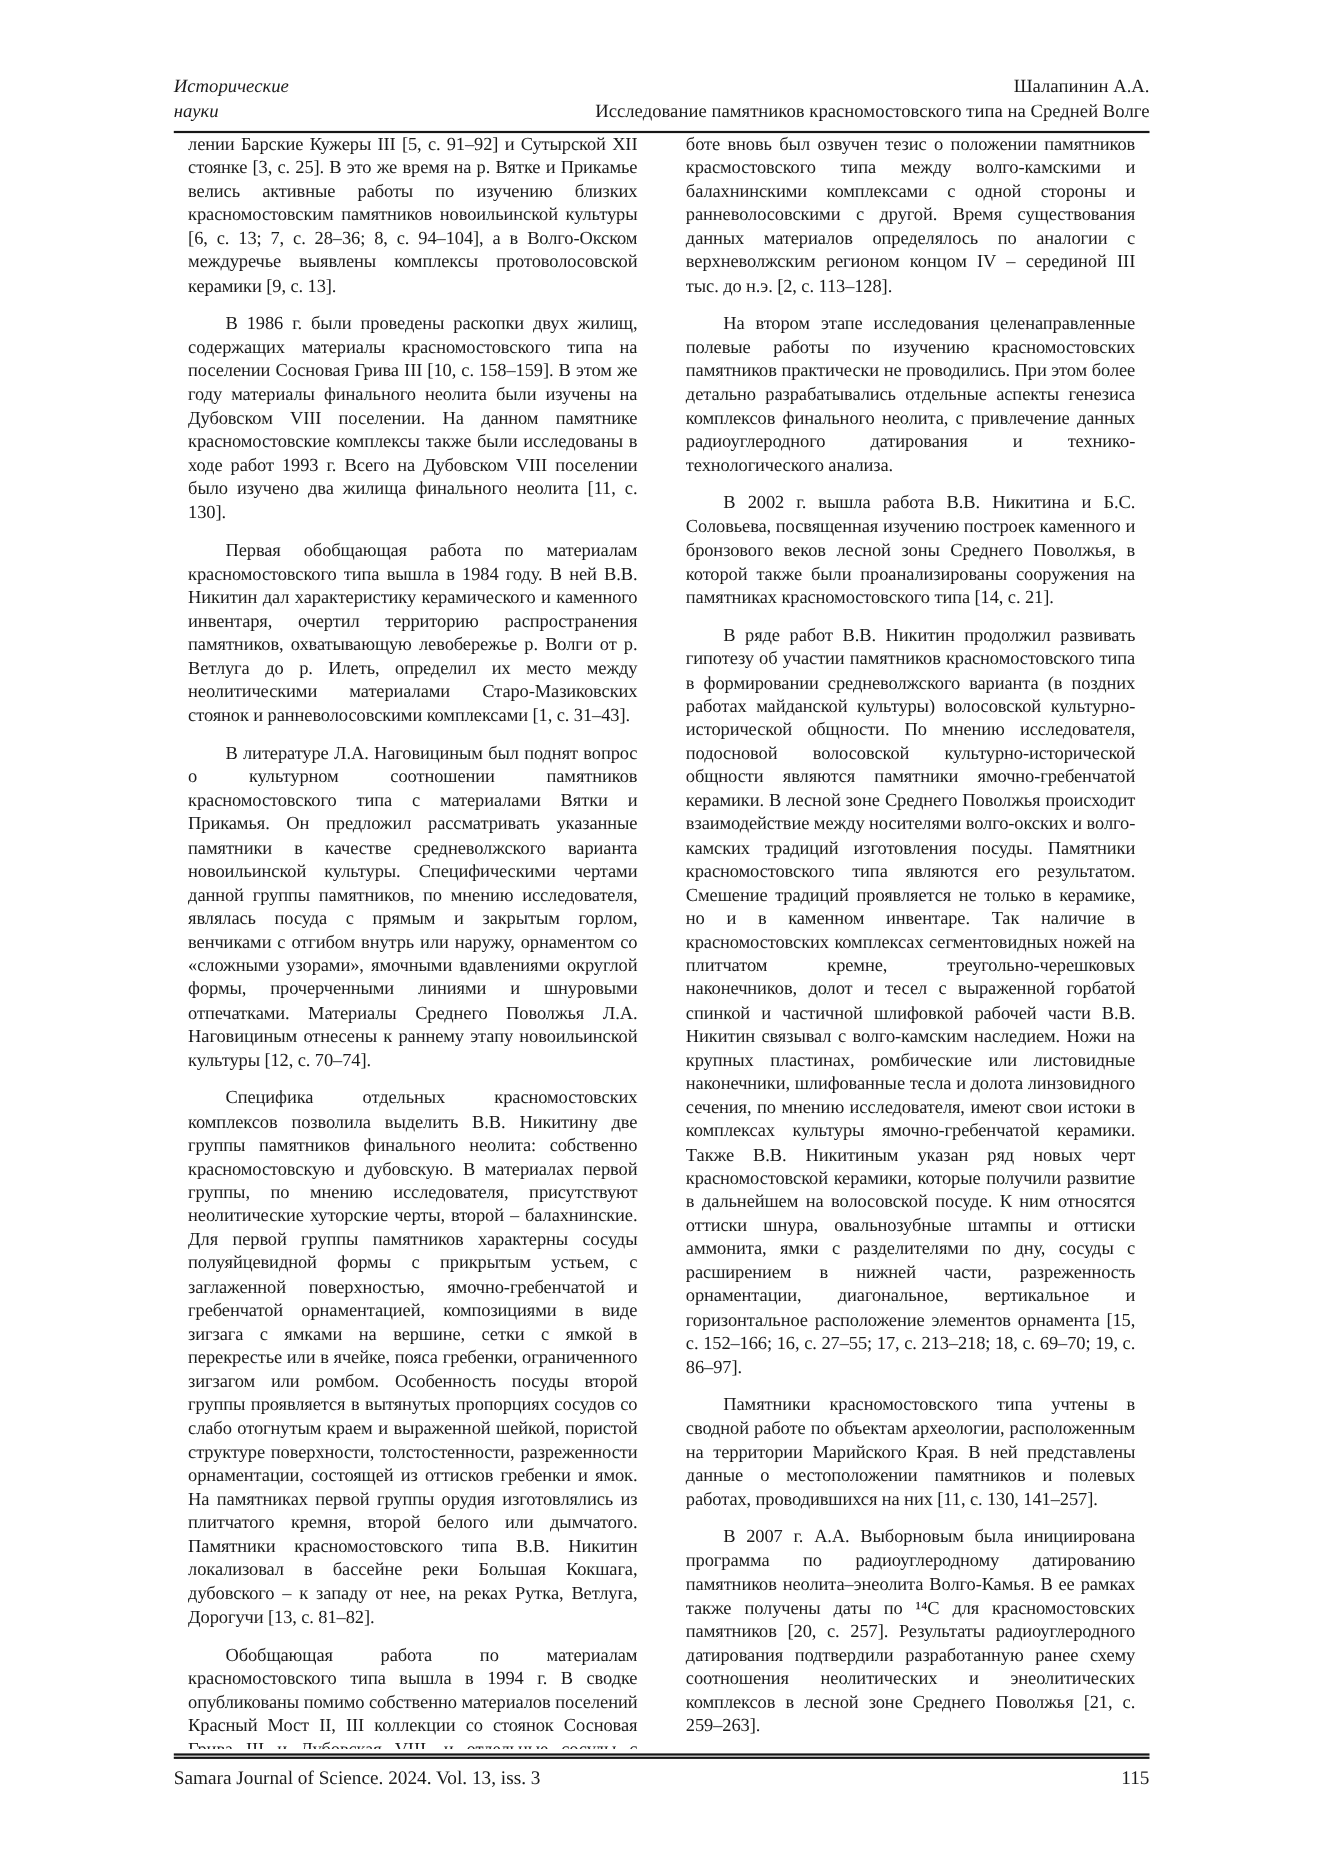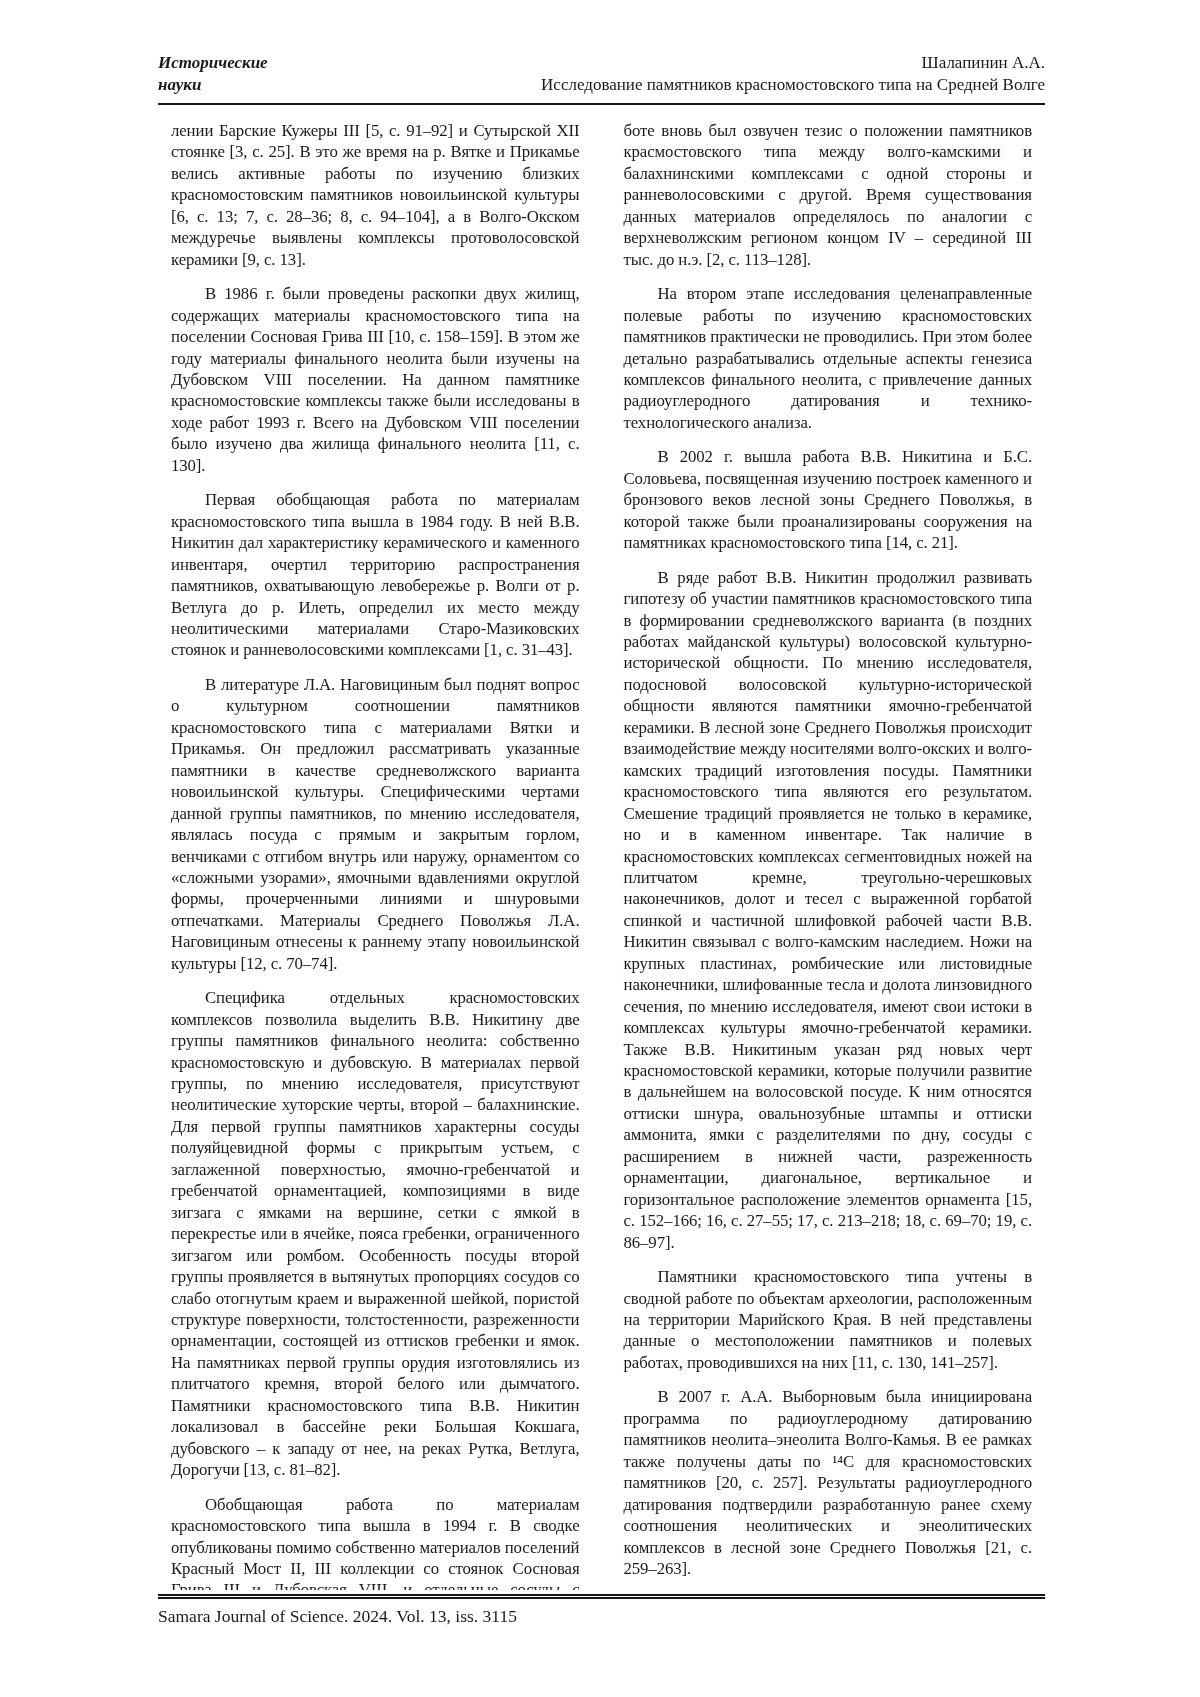--- a/index.html
+++ b/index.html
@@ -25,27 +25,27 @@
     justify-content: space-between;
     align-items: flex-end;
     border-bottom: 2px solid #161616;
     padding-bottom: 7px;
   }
   .header-left {
     font-style: italic;
     font-size: 17px;
     line-height: 22px;
     white-space: nowrap;
-    font-weight: bold;
   }
   .header-right {
     text-align: right;
     font-size: 17px;
     line-height: 22px;
     white-space: nowrap;
+    margin-top: 16px;
   }
   .cols {
     position: absolute;
     left: 158px;
     top: 107px;
     width: 887px;
     height: 1483px;
     display: flex;
     gap: 18px;
     overflow: hidden;
@@ -69,20 +69,21 @@
     text-indent: 0;
   }
   .footer {
     position: absolute;
     left: 158px;
     right: 155px;
     top: 1594px;
     border-top: 5px double #161616;
     padding-top: 6px;
     display: flex;
+    justify-content: space-between;
     font-size: 17.5px;
     line-height: 22px;
   }
 </style>
 </head>
 <body>
 
 <div class="page">
 
   <div class="header">

